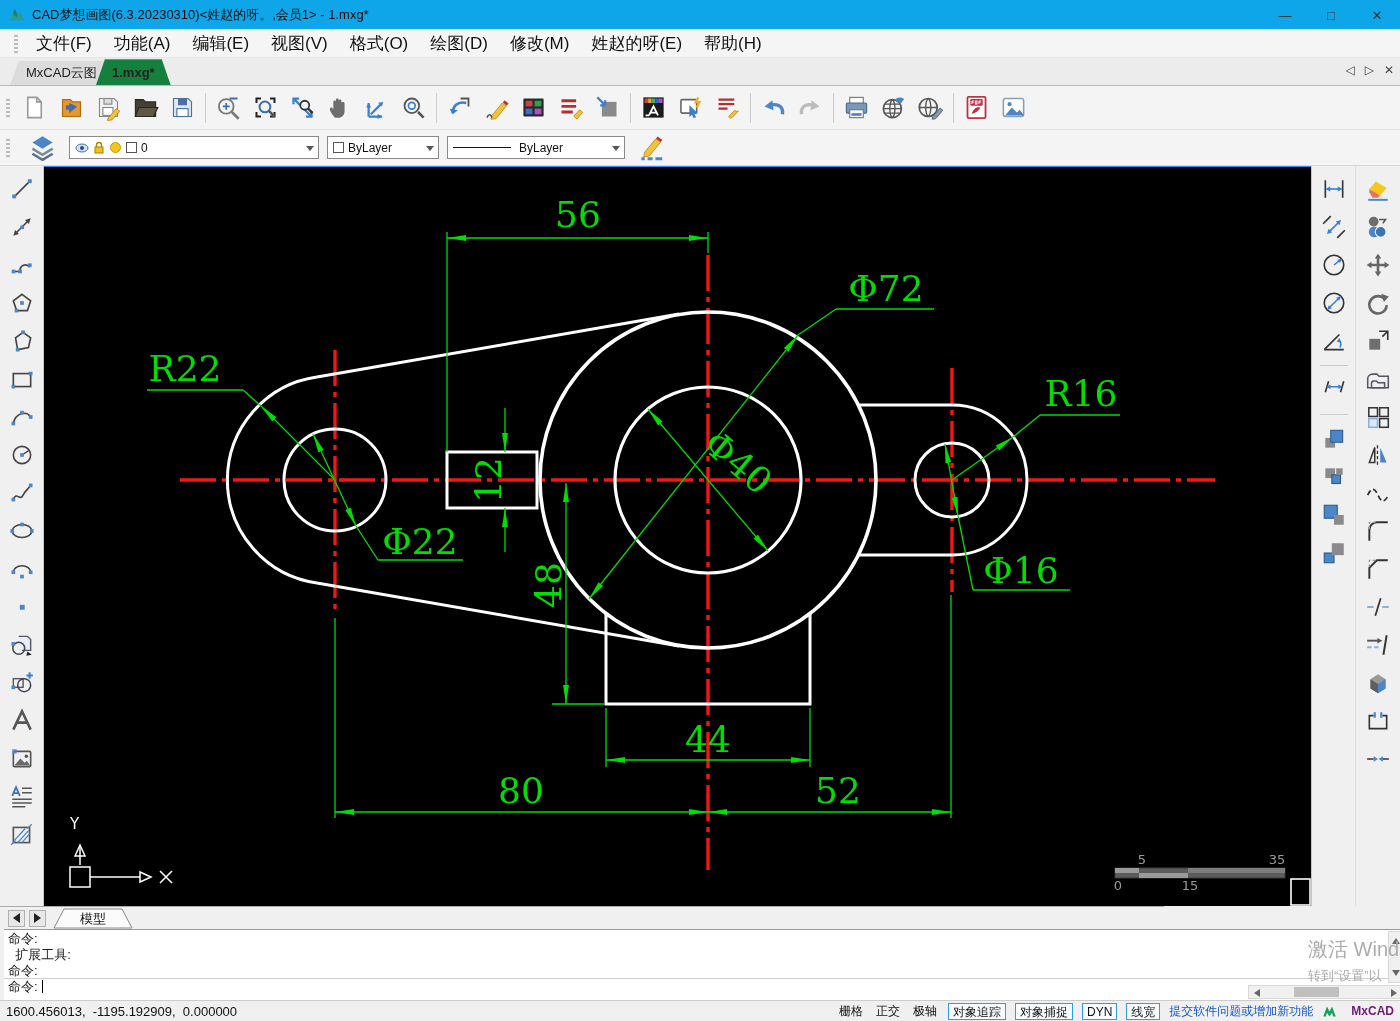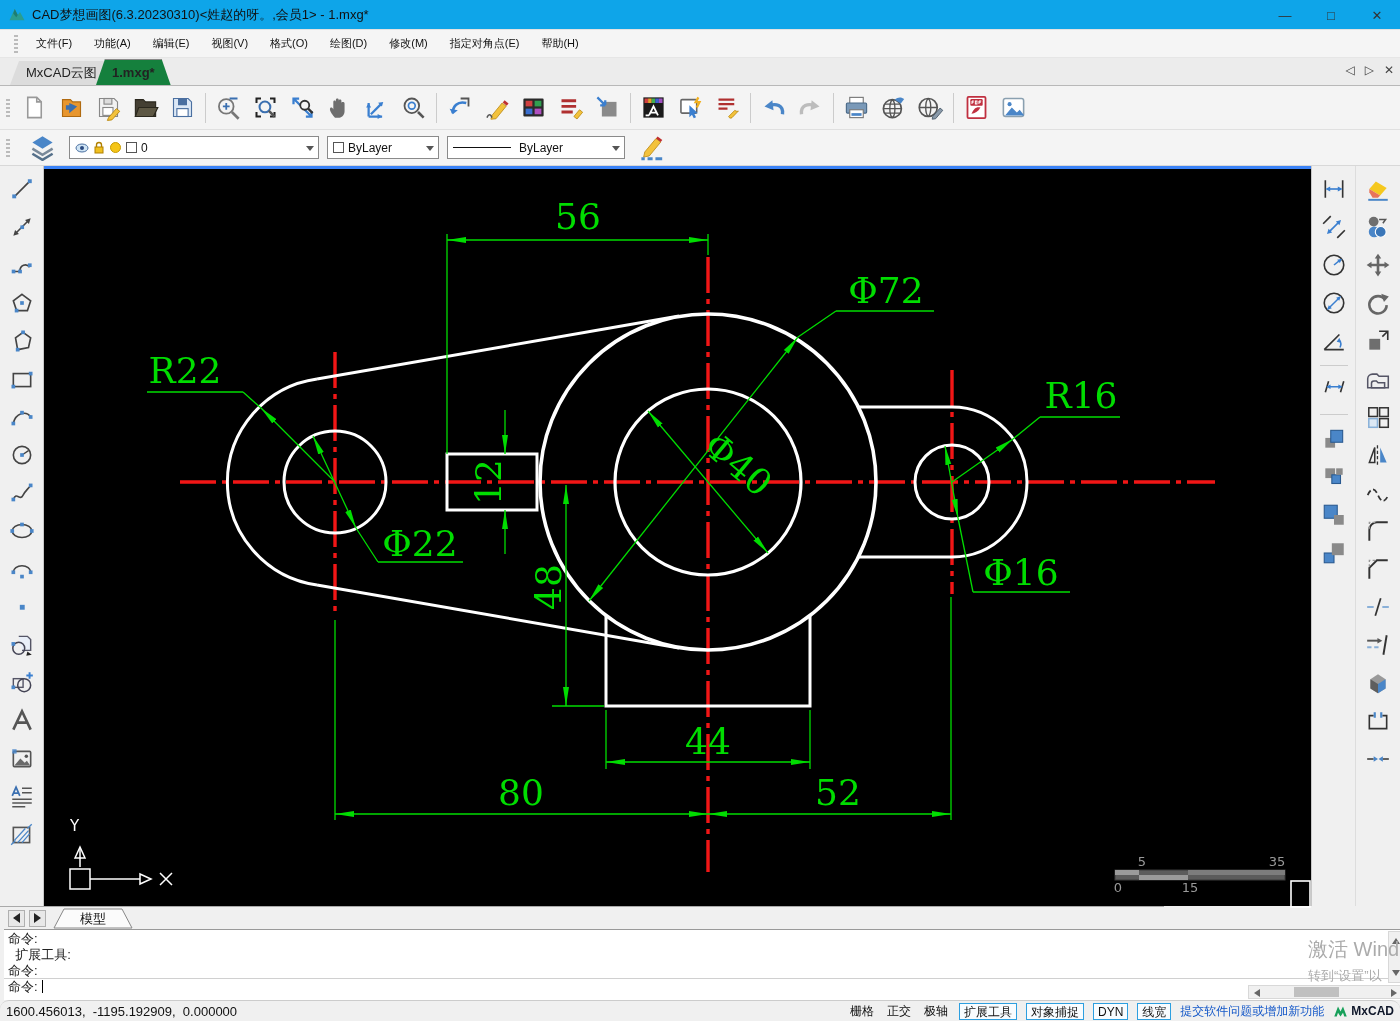--- a/index.html
+++ b/index.html
@@ -7,21 +7,21 @@
   .app { position:relative; width:1400px; height:1021px; background:#f0f0f0; }
 
   
   .titlebar { position:absolute; top:0; left:0; width:1400px; height:30px; background:#0ea5e9; display:flex; align-items:center; padding-left:8px; border-bottom:1px solid #e2e2e2; }
   .titlebar .apptitle { font-size:13px; color:#111; margin-left:6px; }
   .winbtns { position:absolute; right:0; top:0; height:30px; display:flex; }
   .winbtn { width:46px; height:30px; display:flex; align-items:center; justify-content:center; font-size:13px; color:#333; }
 
   
   .menubar { position:absolute; top:30px; left:0; width:1400px; height:28px; background:#f5f5f5; display:flex; align-items:center; padding-left:14px; gap:2px; border-bottom:1px solid #e6e6e6; }
-  .menuitem { font-size:11px; color:#111; padding:3px 10px; }
+  .menuitem { font-size:17px; color:#111; padding:3px 10px; }
   .grip { width:4px; height:18px; margin-right:6px; background:repeating-linear-gradient(180deg,#bbb 0 2px,transparent 2px 4px); }
 
   
   .tabstrip { position:absolute; top:58px; left:0; width:1400px; height:28px; background:#ececec; border-bottom:1px solid #b8b8b8; }
   .ftab { position:absolute; bottom:0; height:24px; padding:0 16px; display:flex; align-items:center; font-size:13px; color:#222; clip-path:polygon(9px 0, calc(100% - 9px) 0, 100% 100%, 0 100%); background:#dcdcdc; }
   .ftab.active { background:#15803d; font-weight:bold; height:26px; border-top:1px solid #888; }
   .tabnav { position:absolute; right:6px; top:5px; display:flex; gap:10px; font-size:12px; color:#444; }
   .tabnav span { cursor:default; }
 
   
@@ -38,21 +38,21 @@
 
   
   .workspace { position:absolute; top:166px; left:0; width:1400px; height:740px; }
   .rail { position:absolute; top:0; height:740px; background:#f0f0f0; display:flex; flex-direction:column; align-items:center; padding-top:6px; }
   .rail.left { left:0; width:44px; border-right:1px solid #c8c8c8; }
   .rail.dim { left:1311px; width:44px; border-left:1px solid #c8c8c8; }
   .rail.mod { left:1355px; width:45px; border-left:1px solid #ddd; }
   .rb { width:34px; height:34px; display:flex; align-items:center; justify-content:center; margin-bottom:4px; }
   .rb svg { width:26px; height:26px; }
   .rsep { width:28px; height:1px; background:#ccc; margin:3px 0 7px; }
-  .canvas { position:absolute; left:44px; top:0; width:1267px; height:740px; background:#000; border-top:3px solid #3b82f6; }
+  .canvas { position:absolute; left:44px; top:0; width:1267px; height:740px; background:#000; border-top:1px solid #3b82f6; }
 
   
   .sheetbar { position:absolute; top:906px; left:0; width:1164px; height:23px; background:#f0f0f0; border-top:1px solid #aaa; display:flex; align-items:center; padding-left:8px; gap:4px; }
   .sheetbtn { width:17px; height:17px; background:#e8e8e8; border:1px solid #b0b0b0; display:flex; align-items:center; justify-content:center; }
   .tri-l { width:0; height:0; border-top:5px solid transparent; border-bottom:5px solid transparent; border-right:7px solid #222; }
   .tri-r { width:0; height:0; border-top:5px solid transparent; border-bottom:5px solid transparent; border-left:7px solid #222; }
 
   
   .cmdarea { position:absolute; top:929px; left:4px; width:1400px; height:71px; background:#fff; border-top:1px solid #999; font-family:"Liberation Sans", sans-serif; font-size:13px; color:#222; }
   .cmdline { padding:1px 4px; height:16px; line-height:15px; white-space:pre; }
@@ -65,27 +65,27 @@
   .hscroll { position:absolute; right:1px; bottom:1px; width:155px; height:14px; background:#f0f0f0; border:1px solid #d8d8d8; }
   .hscroll .lt, .hscroll .rt { position:absolute; top:3px; width:0; height:0; border-top:4px solid transparent; border-bottom:4px solid transparent; }
   .hscroll .lt { left:5px; border-right:6px solid #666; }
   .hscroll .rt { right:5px; border-left:6px solid #666; }
   .hscroll .thumb { position:absolute; left:45px; top:1px; width:45px; height:10px; background:#c0c0c0; }
   .watermark { position:absolute; right:-14px; top:6px; color:#ababab; text-align:left; width:110px; overflow:hidden; pointer-events:none; }
   .watermark .w1 { font-size:20px; white-space:nowrap; }
   .watermark .w2 { font-size:13px; white-space:nowrap; margin-top:4px; }
 
   
-  .statusbar { position:absolute; top:1000px; left:0; width:1400px; height:21px; background:#f0f0f0; border-top:1px solid #ccc; display:flex; align-items:center; font-size:12px; color:#111; padding:0 6px;border-radius:9px; }
+  .statusbar { position:absolute; top:1000px; left:0; width:1400px; height:21px; background:#f0f0f0; border-top:1px solid #ccc; display:flex; align-items:center; font-size:12px; color:#111; padding:0 6px; }
   .coords { white-space:pre; font-size:13px; }
   .statusright { margin-left:auto; display:flex; align-items:center; gap:9px; }
   .stoggle { padding:0 2px; }
   .sboxed { border:1px solid #2d9fe0; padding:0 4px; height:17px; line-height:16px; background:#f8fcff; }
   .slink { color:#1558c8; }
-  .brand { display:flex; align-items:center; gap:3px; font-weight:bold; color:#0f172a; }
+  .brand { display:flex; align-items:center; gap:14px; font-weight:bold; color:#701a75; }
 
   svg text.dimtxt { font-family:"DejaVu Serif", serif; font-size:36px; fill:#00dd00; }
   svg text.small { font-family:"DejaVu Sans", sans-serif; font-size:13px; fill:#9a9a9a; }
   svg text.ucst { font-family:"DejaVu Sans", sans-serif; font-size:15px; fill:#fff; }
 </style>
 </head>
 <body>
 
 <div class="app">
 
@@ -104,21 +104,21 @@
 
   <div class="menubar">
     <div class="grip"></div>
     <span class="menuitem">文件(F)</span>
     <span class="menuitem">功能(A)</span>
     <span class="menuitem">编辑(E)</span>
     <span class="menuitem">视图(V)</span>
     <span class="menuitem">格式(O)</span>
     <span class="menuitem">绘图(D)</span>
     <span class="menuitem">修改(M)</span>
-    <span class="menuitem">指定对角点(E)</span>
+    <span class="menuitem">姓赵的呀(E)</span>
     <span class="menuitem">帮助(H)</span>
   </div>
 
   <div class="tabstrip">
     <div class="ftab" style="left:10px;text-align:center;">MxCAD云图</div>
     <div class="ftab active" style="left:96px;">1.mxg*</div>
     <div class="tabnav">
       <span>◁</span>
       <span>▷</span>
       <span>✕</span>
@@ -809,21 +809,21 @@
       <div class="w2">转到“设置”以</div>
     </div>
   </div>
 
   <div class="statusbar">
     <span class="coords">1600.456013,  -1195.192909,  0.000000</span>
     <div class="statusright">
       <span class="stoggle">栅格</span>
       <span class="stoggle">正交</span>
       <span class="stoggle">极轴</span>
-      <span class="sboxed">扩展工具</span>
+      <span class="sboxed">对象追踪</span>
       <span class="sboxed">对象捕捉</span>
       <span class="sboxed">DYN</span>
       <span class="sboxed">线宽</span>
       <span class="slink">提交软件问题或增加新功能</span>
       <span class="brand">
         <svg width="15" height="15" viewBox="0 0 24 24">
             <path d="M2 20L8 4l4 8 4-8 6 16h-4l-2-6-4 6-4-6-2 6z" fill="#18a05a"></path>
           </svg>
         <span>MxCAD</span>
       </span>

